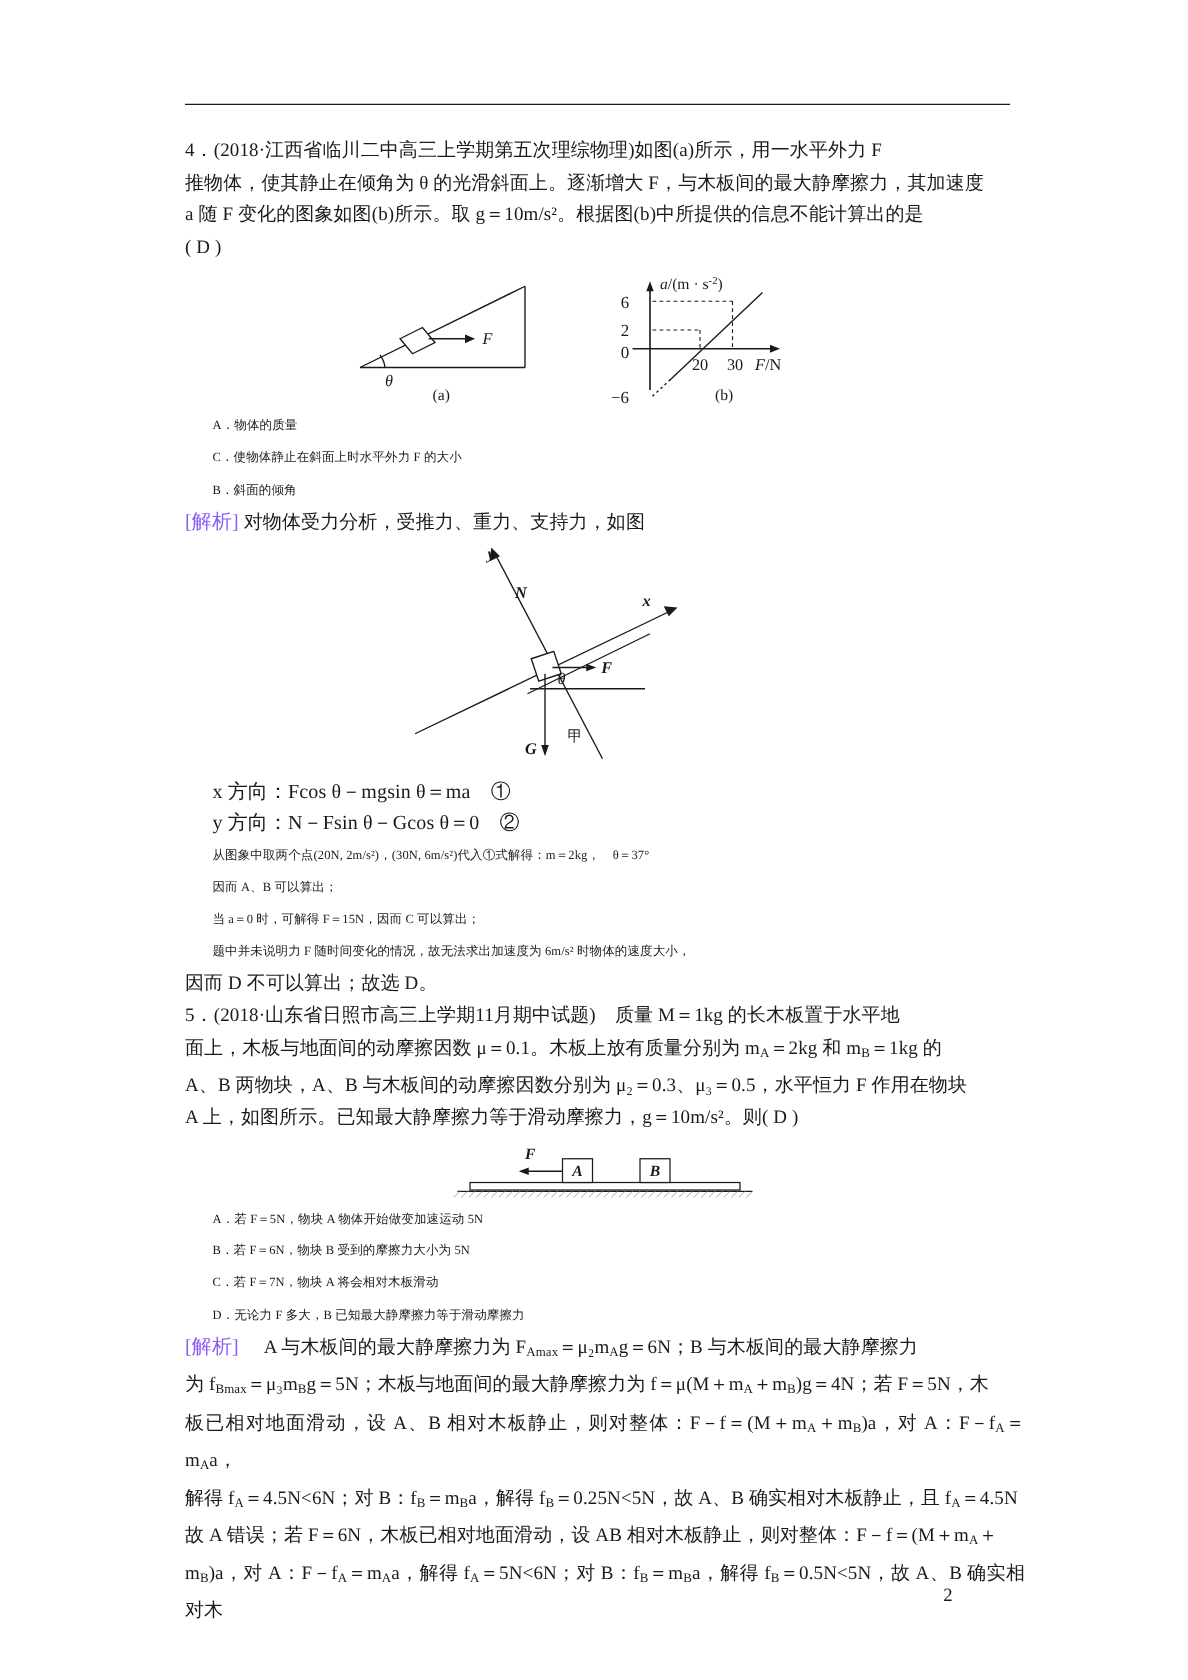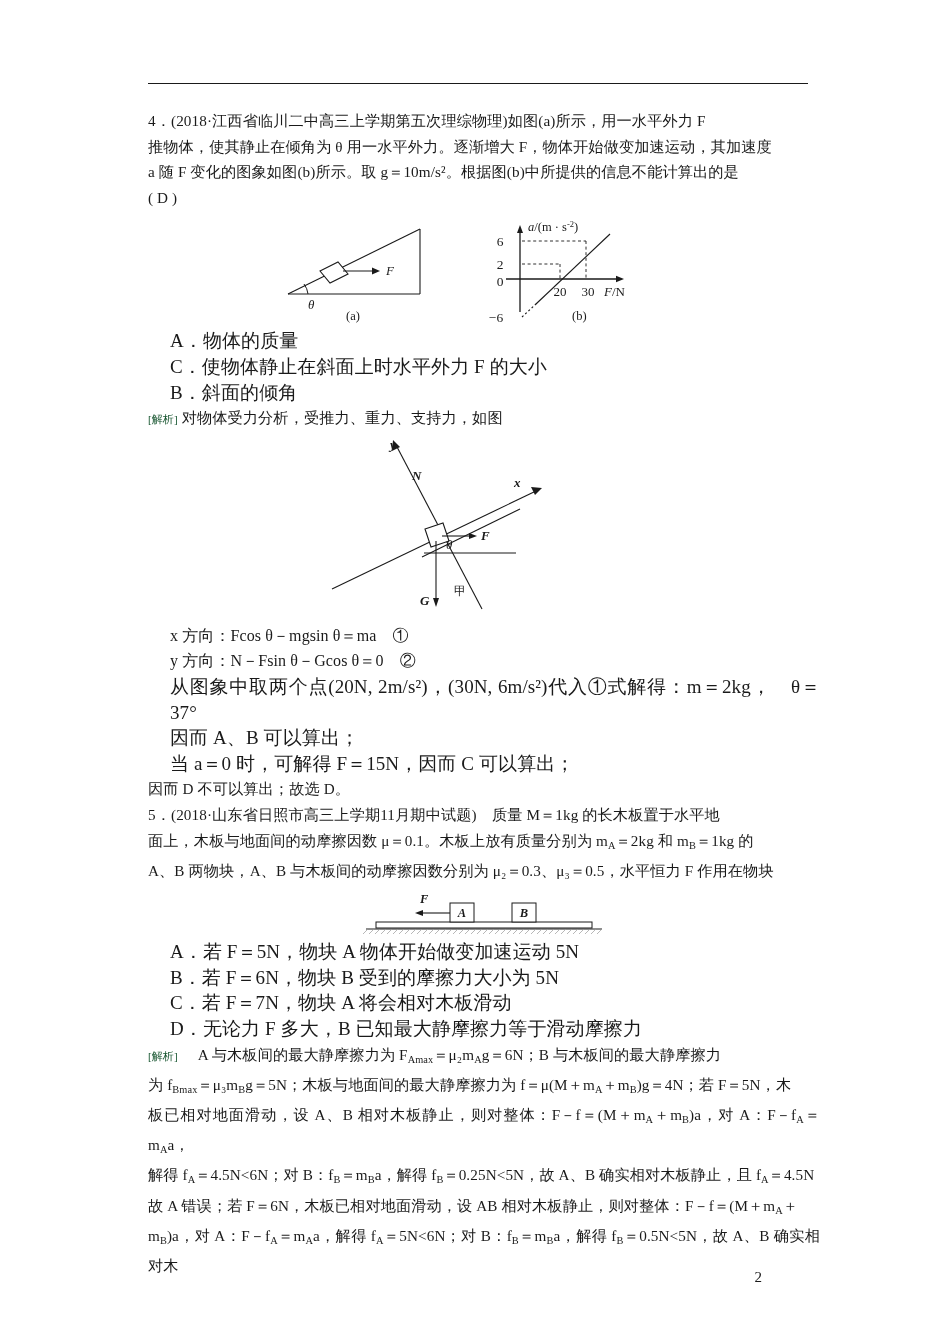--- a/index.html
+++ b/index.html
@@ -39,27 +39,27 @@
   p {
     margin: 0;
     font-size: 15.2px;
     line-height: 25.6px;
     text-align: justify;
     text-justify: inter-ideograph;
     letter-spacing: 0.1px;
   }
   .opt {
     margin: 0;
-    font-size: 19px;
+    font-size: 10px;
     line-height: 25.6px;
     padding-left: 22px;
   }
   .sol-label {
-    color: #14532d;
-    font-size: 11px;
+    color: #8b5cf6;
+    font-size: 16px;
   }
   sub { font-size: 0.68em; vertical-align: -0.25em; }
 
   
   .fig-row {
     position: relative;
     width: 100%;
   }
   .fig-a-b {
     height: 108px;
@@ -88,21 +88,21 @@
 </head>
 <body>
 
 <div class="page">
 
   <div class="top-rule"></div>
 
   <div class="content">
 
     <p>4．(2018·江西省临川二中高三上学期第五次理综物理)如图(a)所示，用一水平外力 F</p>
-    <p>推物体，使其静止在倾角为 θ 用一水平外力。逐渐增大 F，物体开始做变加速运动，其加速度</p>
+    <p>推物体，使其静止在倾角为 θ 的光滑斜面上。逐渐增大 F，与木板间的最大静摩擦力，其加速度</p>
     <p>a 随 F 变化的图象如图(b)所示。取 g＝10m/s²。根据图(b)中所提供的信息不能计算出的是</p>
     <p>( D )</p>
 
     <div class="fig-row fig-a-b">
       <svg width="672" height="108" viewBox="0 0 672 108">
 
         <g stroke="#1a1a1a" fill="none" stroke-width="1.1">
 
           <line x1="140" y1="78" x2="272" y2="13"></line>
 
@@ -205,25 +205,27 @@
         <text x="96" y="168" font-family="'Liberation Serif',serif" font-style="italic" font-weight="bold" font-size="13" fill="#1a1a1a">G</text>
         <text x="130" y="158" font-family="'Liberation Serif',serif" font-size="12" fill="#1a1a1a">甲</text>
       </svg>
     </div>
 
     <p class="eqline">x 方向：Fcos θ－mgsin θ＝ma　①</p>
     <p class="eqline">y 方向：N－Fsin θ－Gcos θ＝0　②</p>
     <p class="opt">从图象中取两个点(20N, 2m/s²)，(30N, 6m/s²)代入①式解得：m＝2kg，　θ＝37°</p>
     <p class="opt">因而 A、B 可以算出；</p>
     <p class="opt">当 a＝0 时，可解得 F＝15N，因而 C 可以算出；</p>
+    <p class="opt">题中并未说明力 F 随时间变化的情况，故无法求出加速度为 6m/s² 时物体的速度大小，</p>
     <p>因而 D 不可以算出；故选 D。</p>
 
     <p>5．(2018·山东省日照市高三上学期11月期中试题)　质量 M＝1kg 的长木板置于水平地</p>
     <p>面上，木板与地面间的动摩擦因数 μ＝0.1。木板上放有质量分别为 m<sub>A</sub>＝2kg 和 m<sub>B</sub>＝1kg 的</p>
     <p>A、B 两物块，A、B 与木板间的动摩擦因数分别为 μ₂＝0.3、μ₃＝0.5，水平恒力 F 作用在物块</p>
+    <p>A 上，如图所示。已知最大静摩擦力等于滑动摩擦力，g＝10m/s²。则( D )</p>
 
     <div class="fig-center" style="margin-top:6px;margin-bottom:4px;">
       <svg width="300" height="46" viewBox="0 0 300 46">
 
         <g stroke="#1a1a1a" stroke-width="1">
           <line x1="32" y1="40" x2="268" y2="40"></line>
         </g>
         <g stroke="#9a9a9a" stroke-width="0.7">
           <line x1="34" y1="40" x2="29" y2="45"></line>
             <line x1="40" y1="40" x2="35" y2="45"></line>

